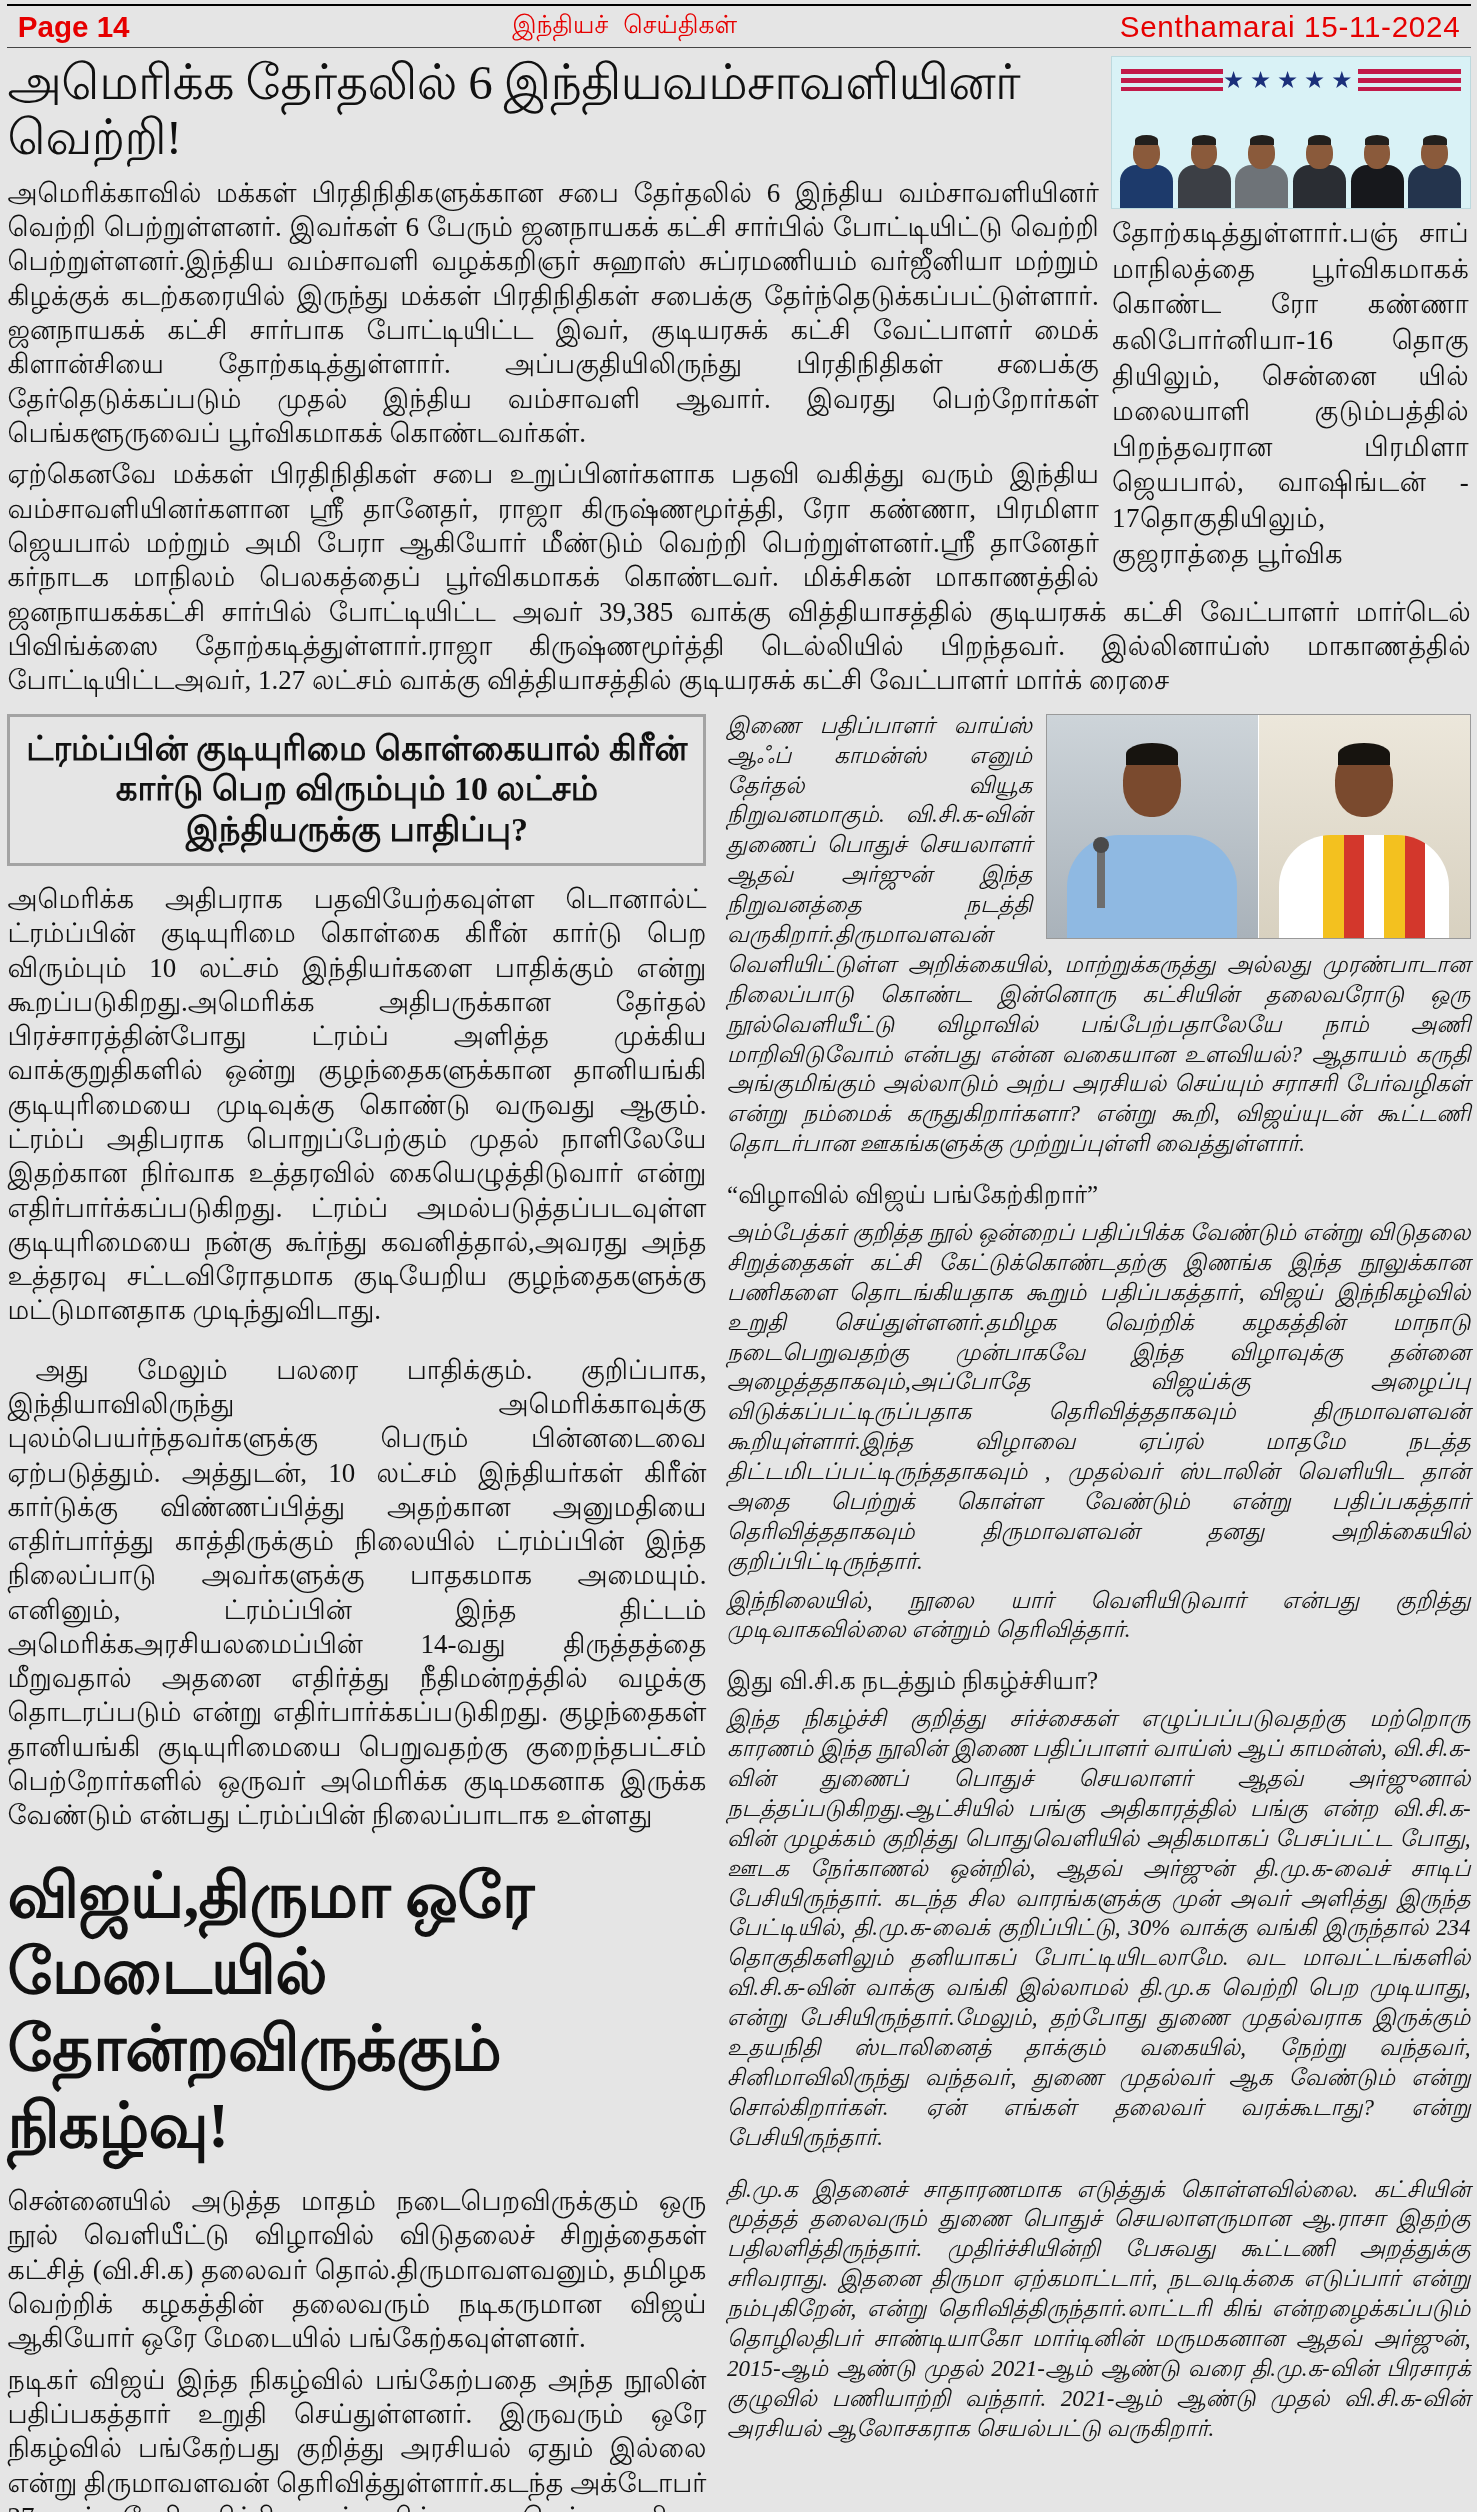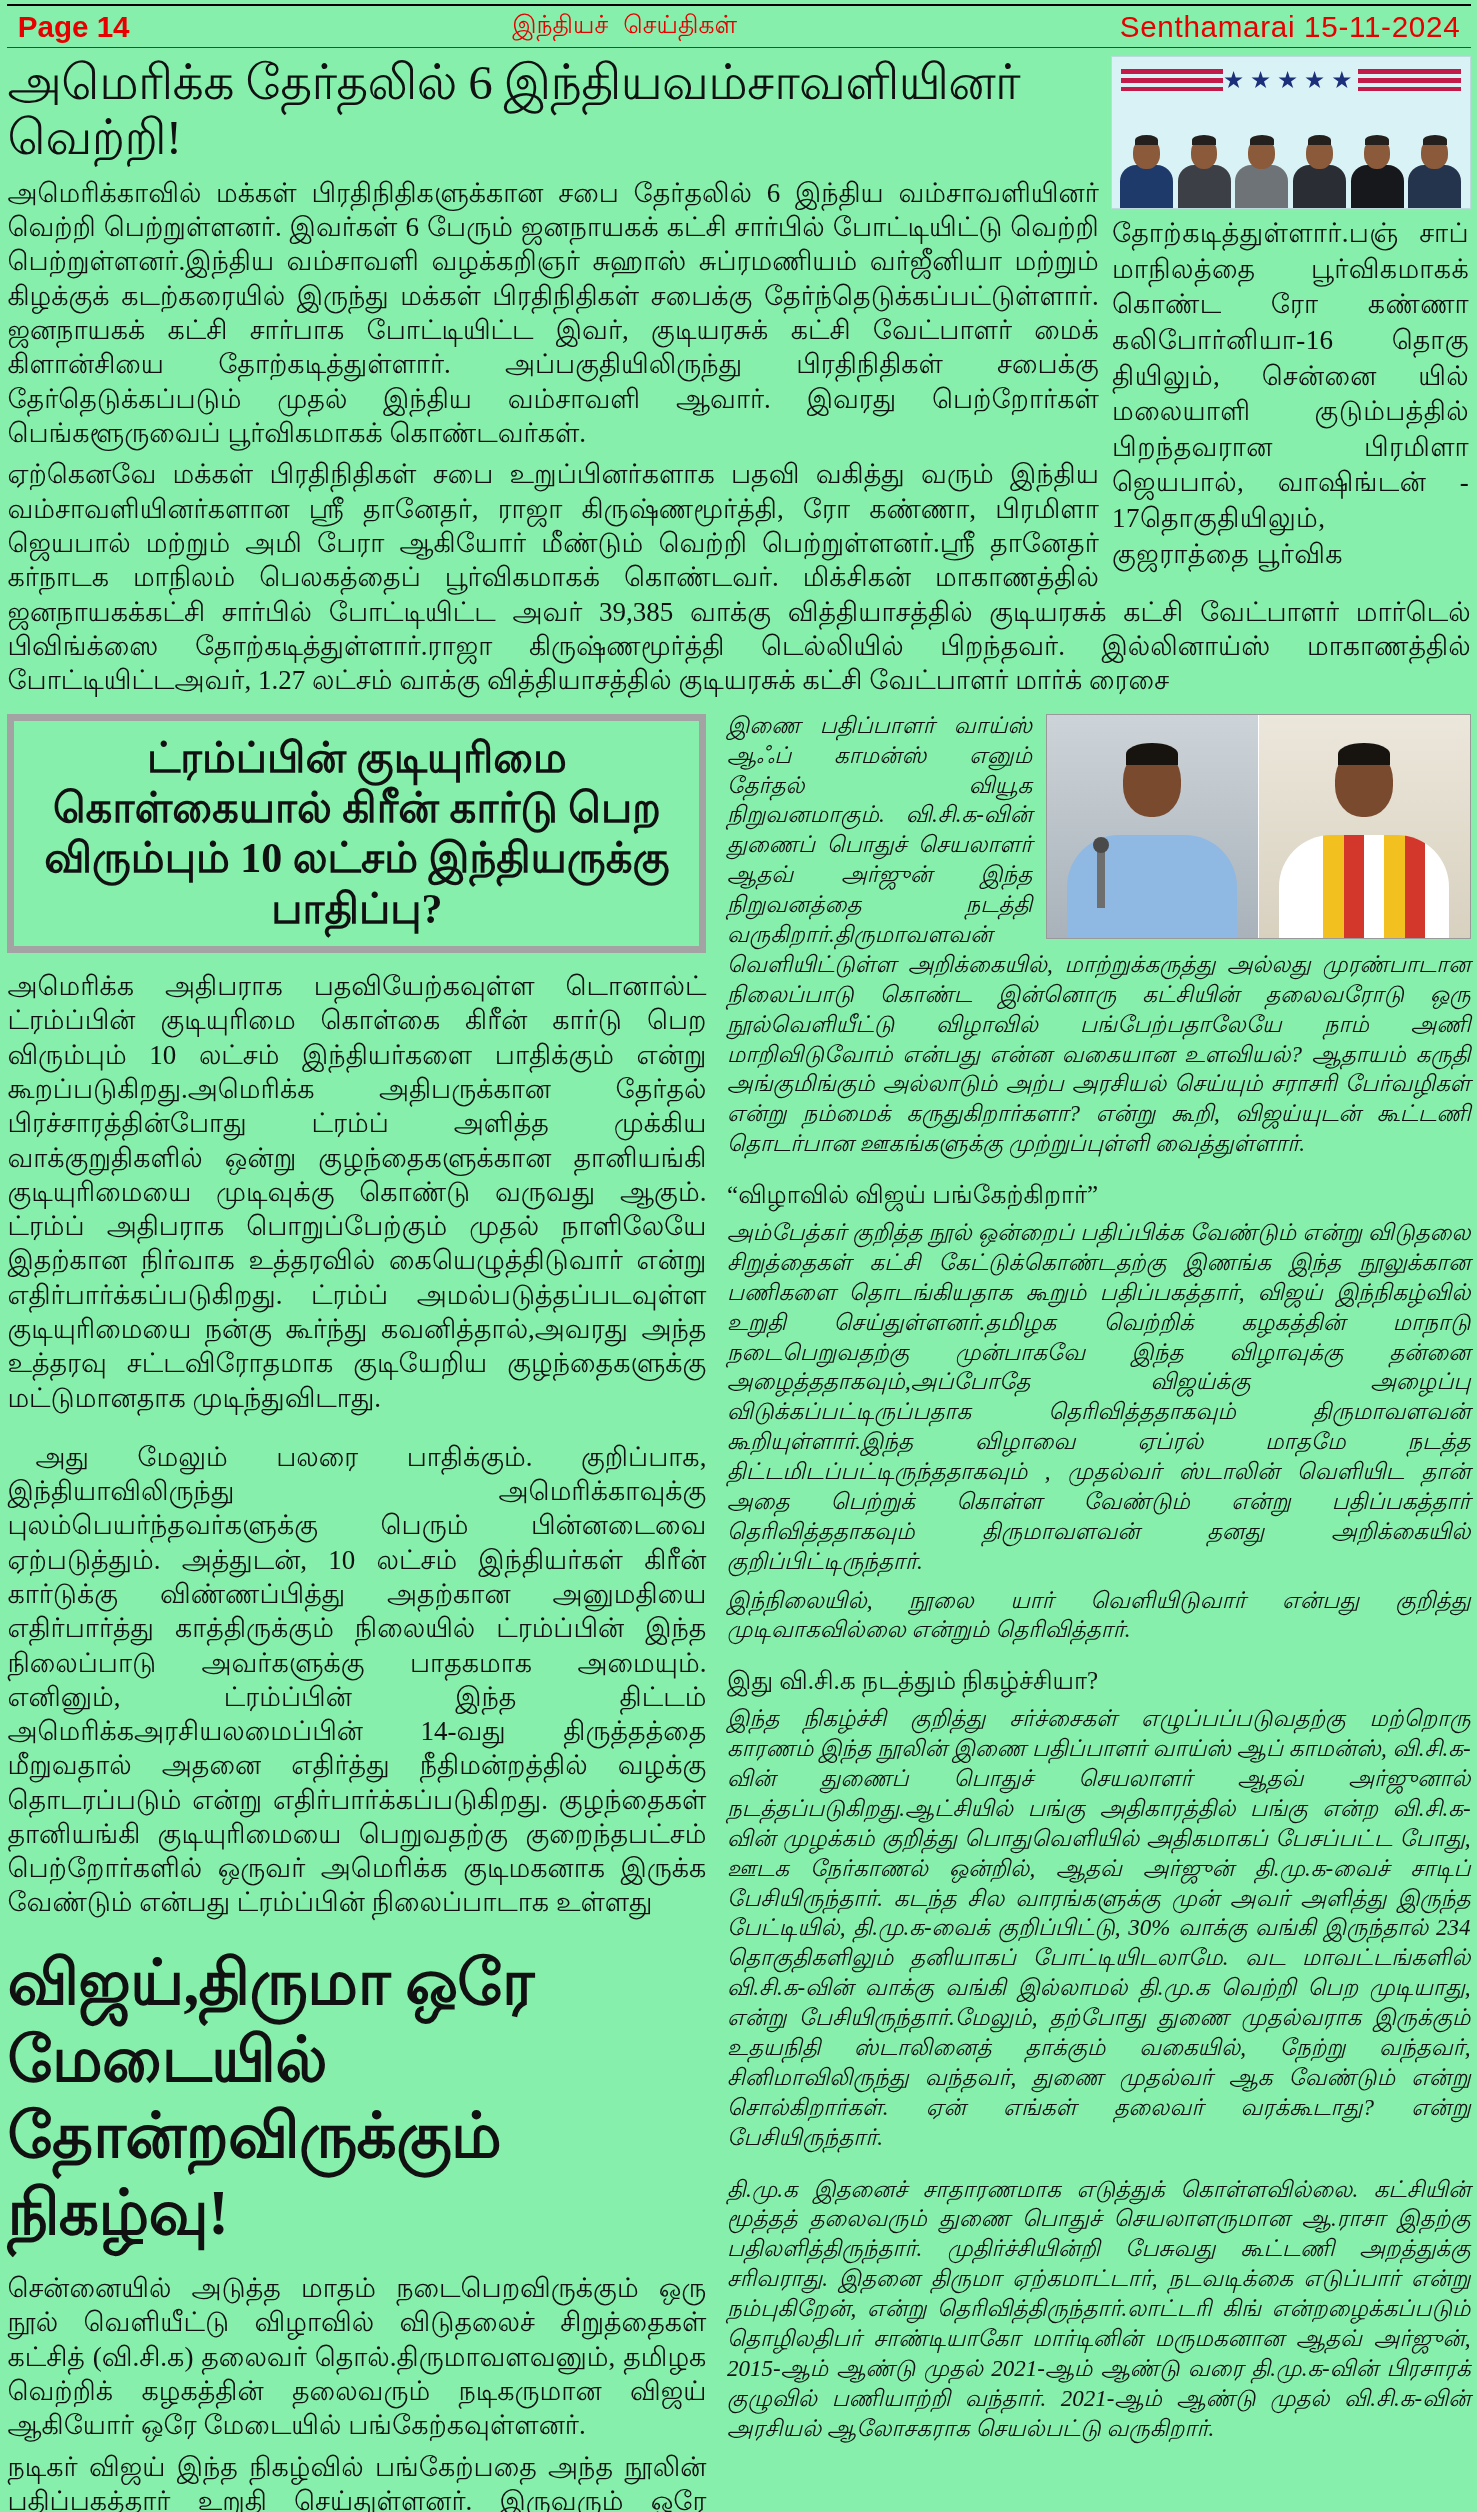--- a/index.html
+++ b/index.html
@@ -1,19 +1,19 @@
 <!DOCTYPE html>
 <html style="font-size:11.8px"><head>
 <meta charset="utf-8">
 <style>
   html,body{margin:0;padding:0;background:#888;}
   .page{
     position:relative;
     width:1478px;height:2512px;
-    background:#86efac;
+    background:#e5e5e5;
     overflow:hidden;
     font-family:"Liberation Serif", serif;
     color:#111;
     box-sizing:border-box;
     padding:0 7.4px;
   }
   
   .masthead{
     display:flex;align-items:center;justify-content:space-between;
     border-top:2.2px solid #000;border-bottom:1.5px solid #444;
@@ -55,22 +55,22 @@
     font-size:27px;line-height:1.27;text-align:justify;margin:0 0 7.4px 0;
   }
   .indent{text-indent:28px;}
 
   
   .two-col{display:flex;gap:20.7px;margin-top:5.9px;}
   .col-left{width:699px;flex:none;}
   .col-right{flex:1;min-width:0;}
 
   .boxed-head{
-    border:7px solid #a3a3a3;padding:11.8px 8.9px;margin:3px 0 16.3px 0;
-    text-align:center;font-size:42px;font-weight:bold;line-height:1.2;
+    border:3px solid #a3a3a3;padding:11.8px 8.9px;margin:3px 0 16.3px 0;
+    text-align:center;font-size:34px;font-weight:bold;line-height:1.2;
   }
   .headline-3{
     font-size:63px;font-weight:bold;text-align:left;line-height:1.22;
     margin:25px 0 19px 0;letter-spacing:-0.7px;
   }
   .subhead{
     font-size:25px;margin:22px 0 5.9px 0;
   }
 
   

